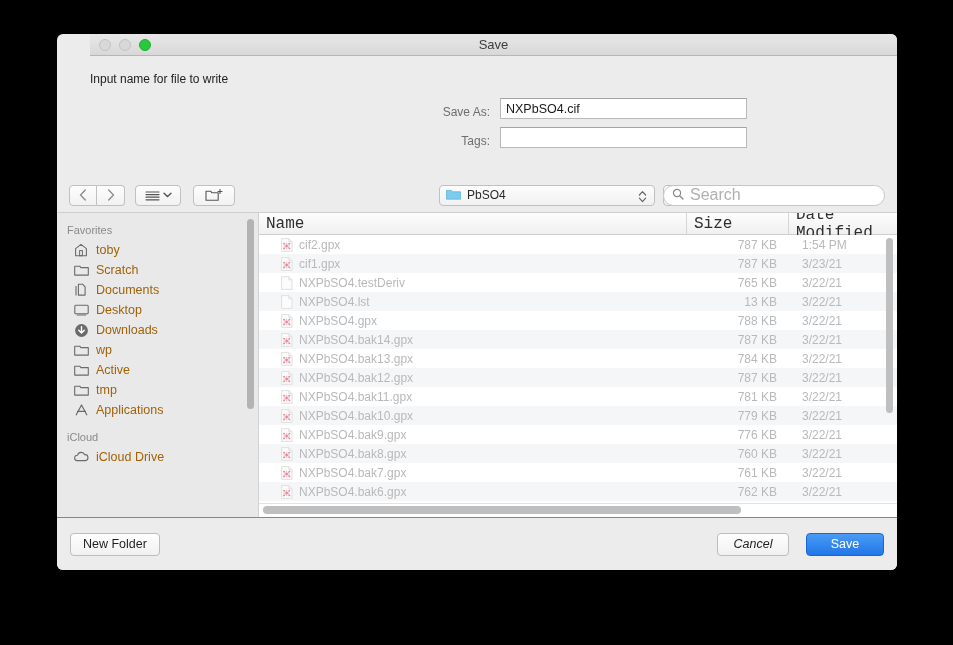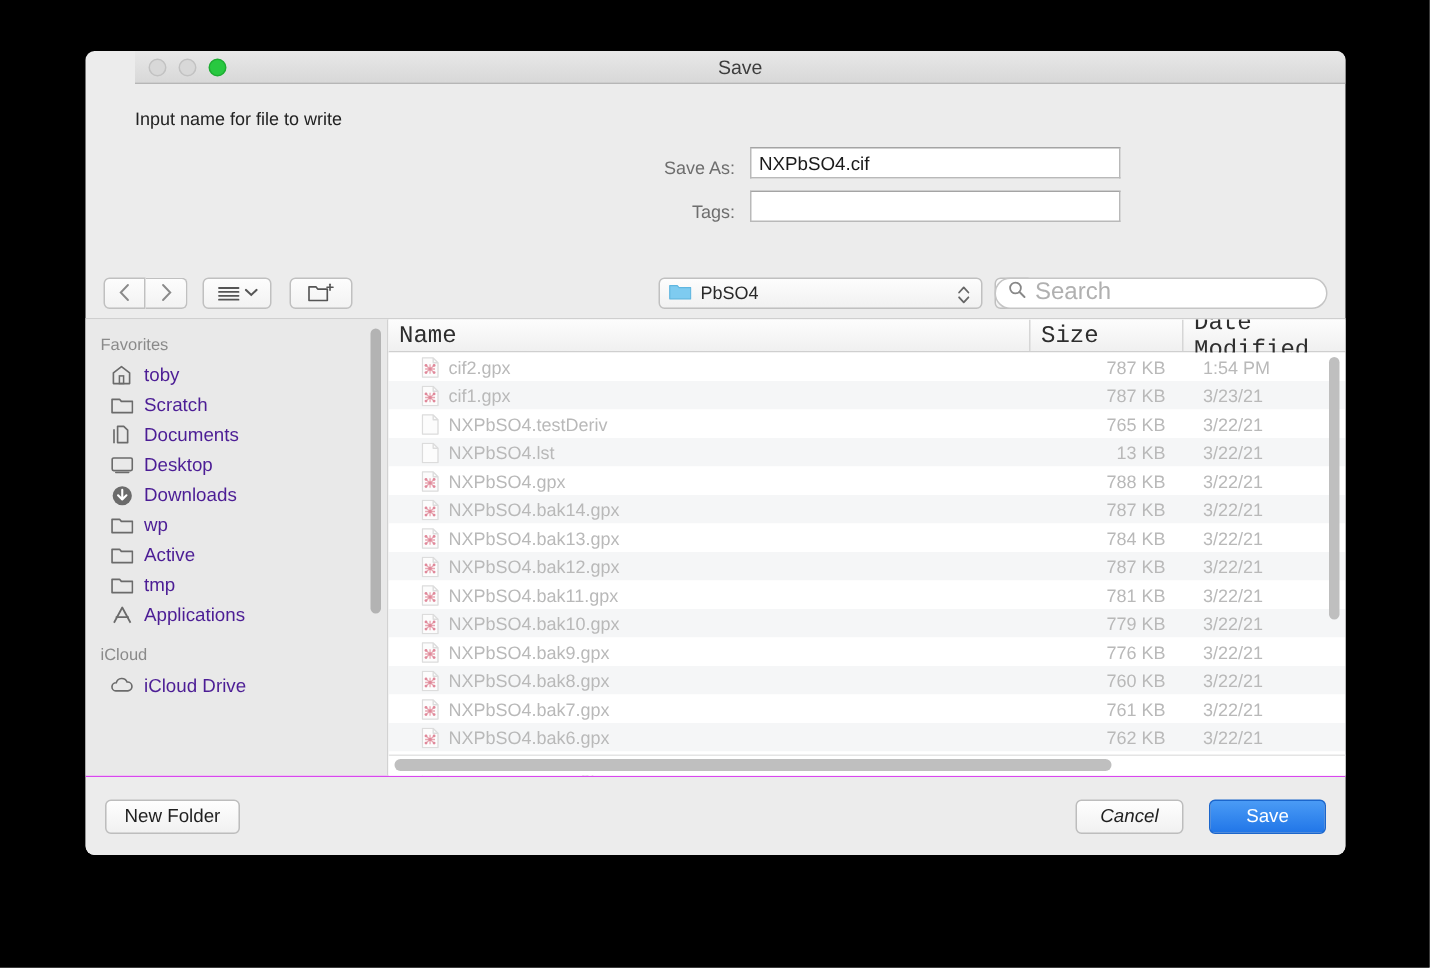--- a/index.html
+++ b/index.html
@@ -131,21 +131,21 @@
     overflow: hidden;
   }
   .sb-head {
     font-size: 11px; color: #8a8a8a;
     padding: 3px 0 4px 10px;
     font-weight: 400;
   }
   .sb-item {
     display: flex; align-items: center;
     height: 20px; padding-left: 14px;
-    font-size: 12.5px; color: #4c1d95;
+    font-size: 12.5px; color: #a16207;
   }
   .sb-item .ico { width: 20px; display: flex; align-items: center; justify-content: center; margin-right: 5px; }
   .sb-scroll {
     position: absolute; right: 4px; top: 6px;
     width: 7px; height: 190px;
     background: #b3b3b3; border-radius: 4px;
   }
 
   
   .filelist { position: relative; flex: 1; overflow: hidden; background:#fff; }

